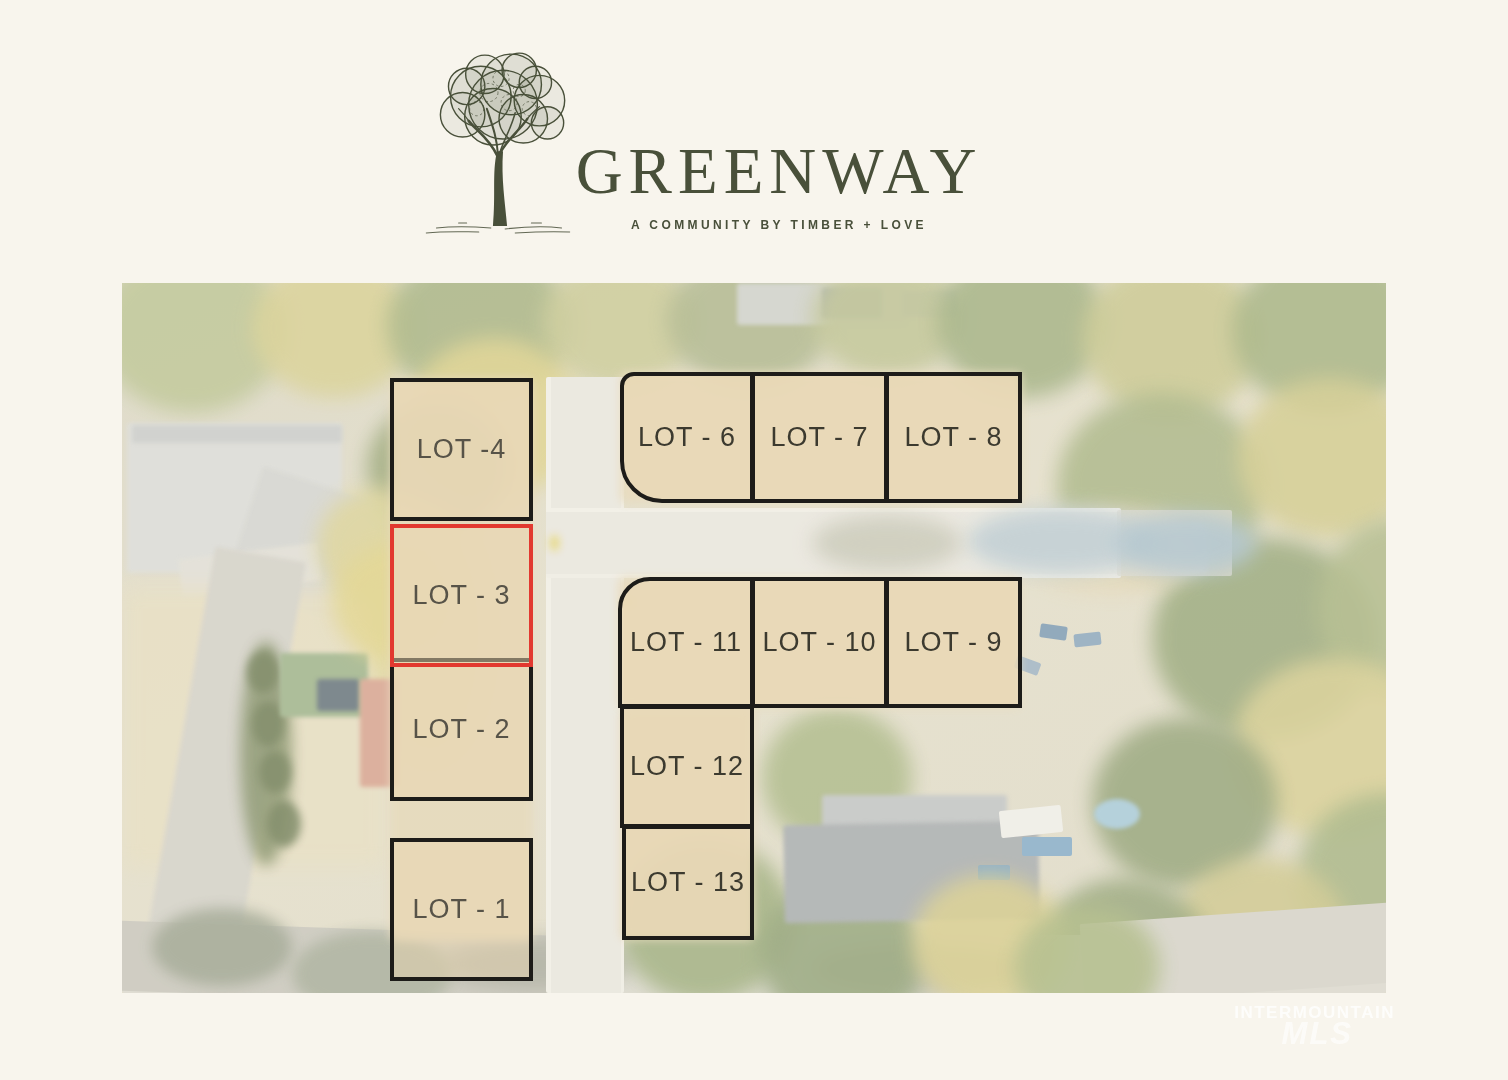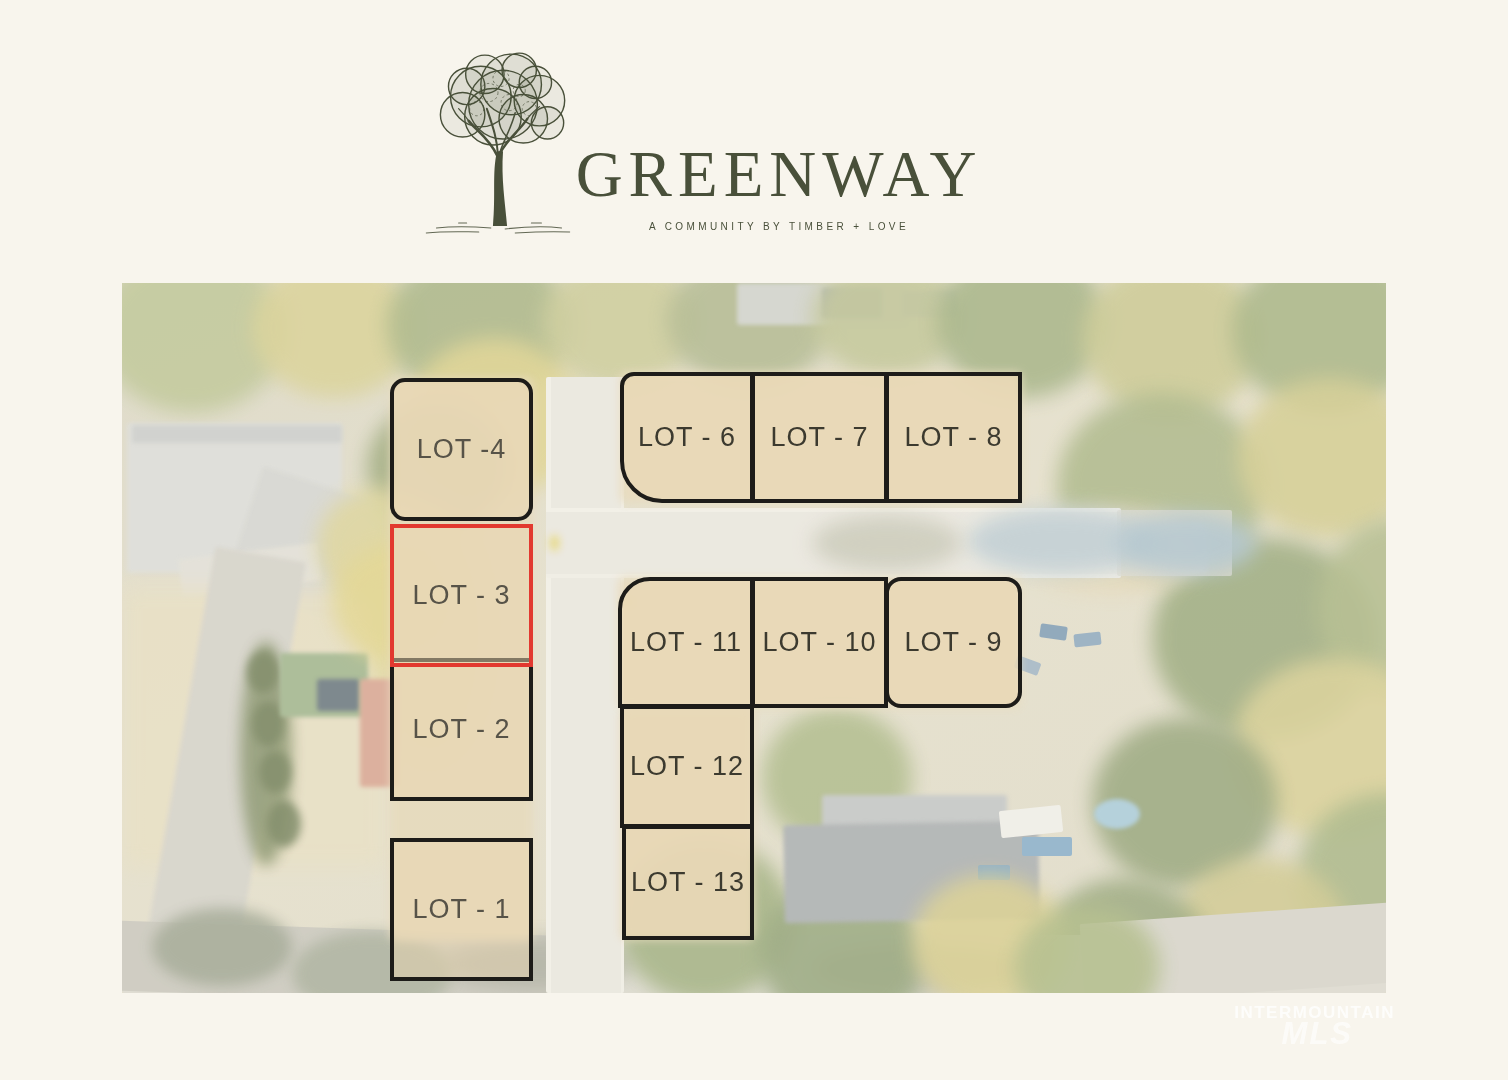--- a/index.html
+++ b/index.html
@@ -11,21 +11,21 @@
   *{margin:0;padding:0;box-sizing:border-box;}
   html,body{width:1508px;height:1080px;}
   body{font-family:"Liberation Sans",sans-serif;background:var(--background);}
   .canvas{position:relative;width:1400px;height:1080px;background:var(--background);overflow:hidden;}
 
   
   .logo{position:absolute;top:42px;left:0;width:100%;display:flex;justify-content:center;align-items:flex-end;gap:2px;}
   .tree-svg{width:162px;height:192px;color:var(--brand);flex:0 0 auto;margin-right:-6px;}
   .brand-text{display:flex;flex-direction:column;align-items:center;padding-bottom:2px;}
   .brand-title{font-family:"Liberation Serif",serif;font-size:65px;font-weight:500;letter-spacing:6px;color:var(--brand);line-height:1;}
-  .brand-subtitle{font-size:10px;font-weight:400;letter-spacing:3.4px;color:var(--brand);margin-top:14px;}
+  .brand-subtitle{font-size:12px;font-weight:700;letter-spacing:3.4px;color:var(--brand);margin-top:14px;}
 
   
   .photo{position:absolute;left:122px;top:283px;width:1264px;height:710px;overflow:hidden;
          background:linear-gradient(160deg,#d9d5c3,#e3ddc9 45%,#ddd8c6);}
   .photo i{display:block;position:absolute;}
   .b{border-radius:50%;filter:blur(10px);opacity:.88;}
   .b.s{filter:blur(4px);}
   .rf{filter:blur(2px);border-radius:3px;}
   .rd{border-radius:2px;}
   .wash{position:absolute;inset:0;background:rgba(250,247,239,.17);z-index:4;}
@@ -33,25 +33,25 @@
   
   .lots{position:absolute;inset:0;z-index:5;}
   .lot{position:absolute;border:4px solid var(--outline);background:rgba(233,214,176,.5);
        display:flex;align-items:center;justify-content:center;}
   .lot.hl{border-color:var(--highlight);}
   .lot-label{font-size:27px;letter-spacing:1px;color:#3c3a2f;}
   .col-left .lot-label{color:#575348;}
   .lot1{left:268px;top:515px;width:143px;height:143px;margin-top:40px;}
   .lot2{left:268px;top:375px;width:143px;height:143px;}
   .lot3{left:268px;top:241px;width:143px;height:143px;}
-  .lot4{left:268px;top:95px;width:143px;height:143px;border-radius:15px;}
+  .lot4{left:268px;top:95px;width:143px;height:143px;}
   .lot6{left:498px;top:89px;width:134px;height:131px;border-radius:14px 0 0 42px;}
   .lot7{left:629px;top:89px;width:137px;height:131px;}
   .lot8{left:763px;top:89px;width:137px;height:131px;}
-  .lot9{left:763px;top:294px;width:137px;height:131px;border-radius:16px;}
+  .lot9{left:763px;top:294px;width:137px;height:131px;}
   .lot10{left:629px;top:294px;width:137px;height:131px;}
   .lot11{left:496px;top:294px;width:136px;height:131px;border-radius:32px 0 0 0;}
   .lot12{left:498px;top:422px;width:134px;height:123px;}
   .lot13{left:500px;top:542px;width:132px;height:115px;}
 
   
   .watermark{position:absolute;right:5px;top:1003px;text-align:right;color:#ffffff;z-index:6;}
   .wm1{font-size:17px;font-weight:700;letter-spacing:1.5px;opacity:.8;}
   .wm2{font-size:31px;font-weight:700;font-style:italic;letter-spacing:2px;opacity:.65;margin-top:-7px;padding-right:42px;}
 </style>

